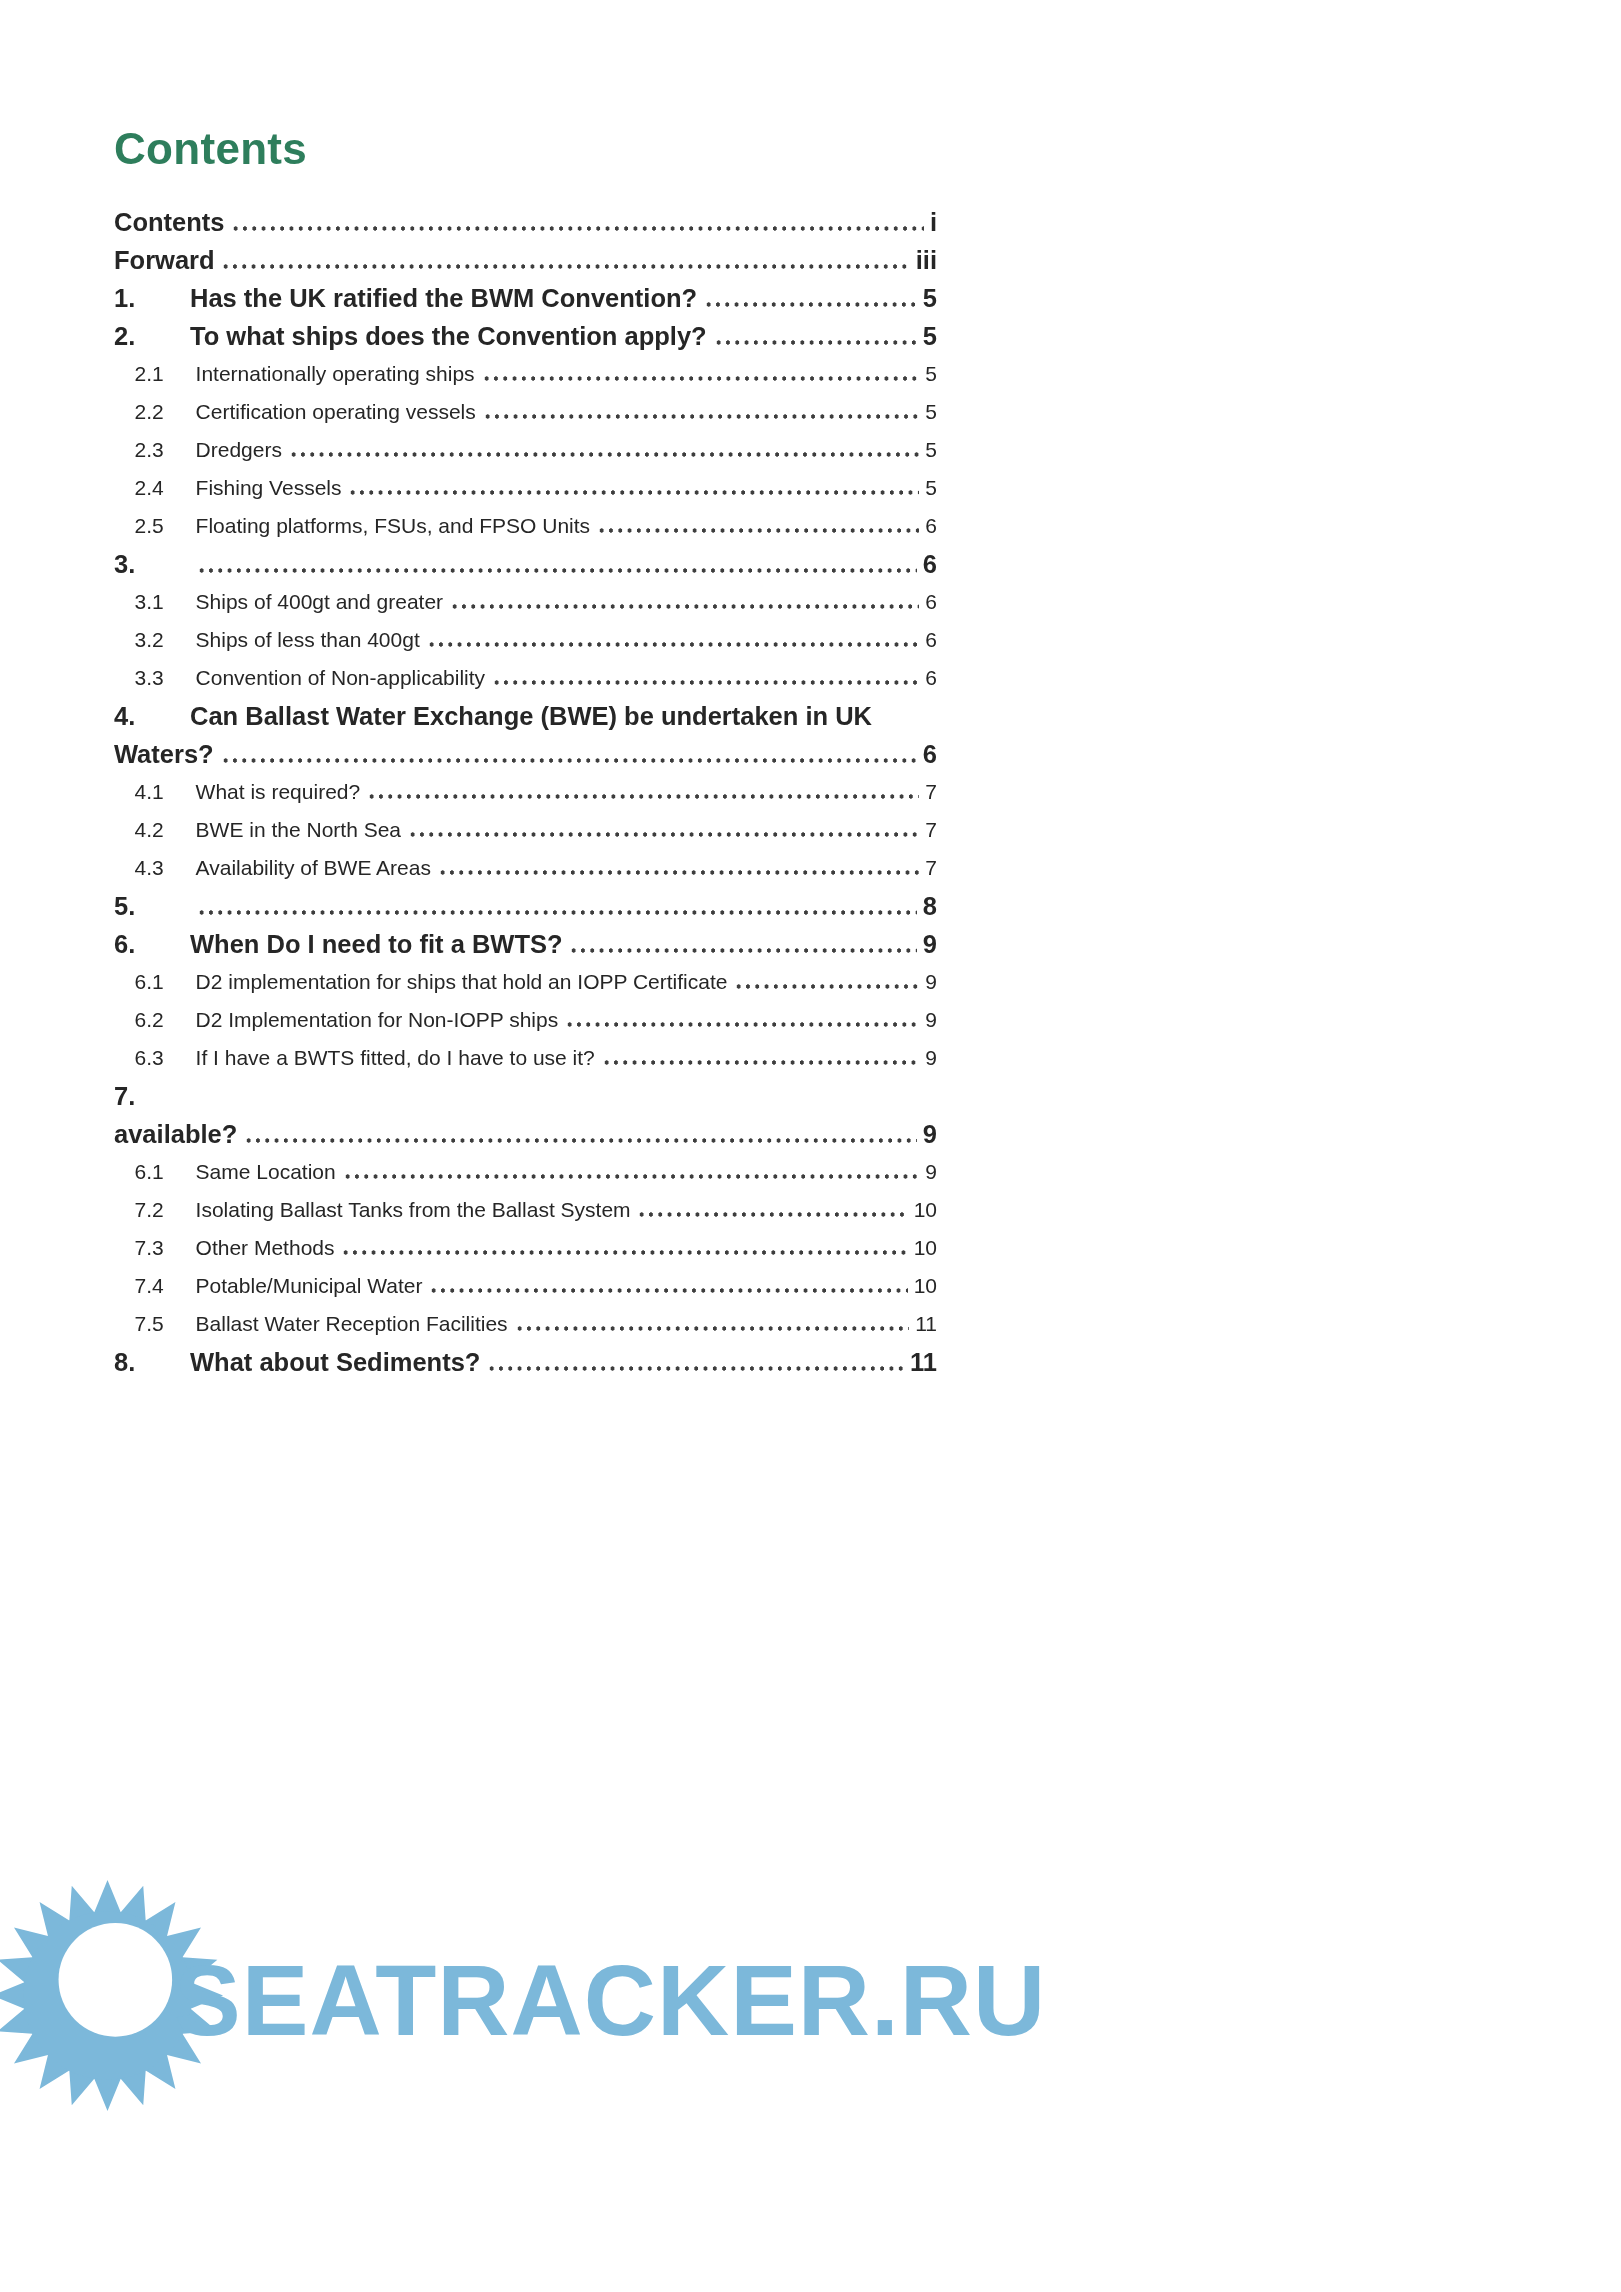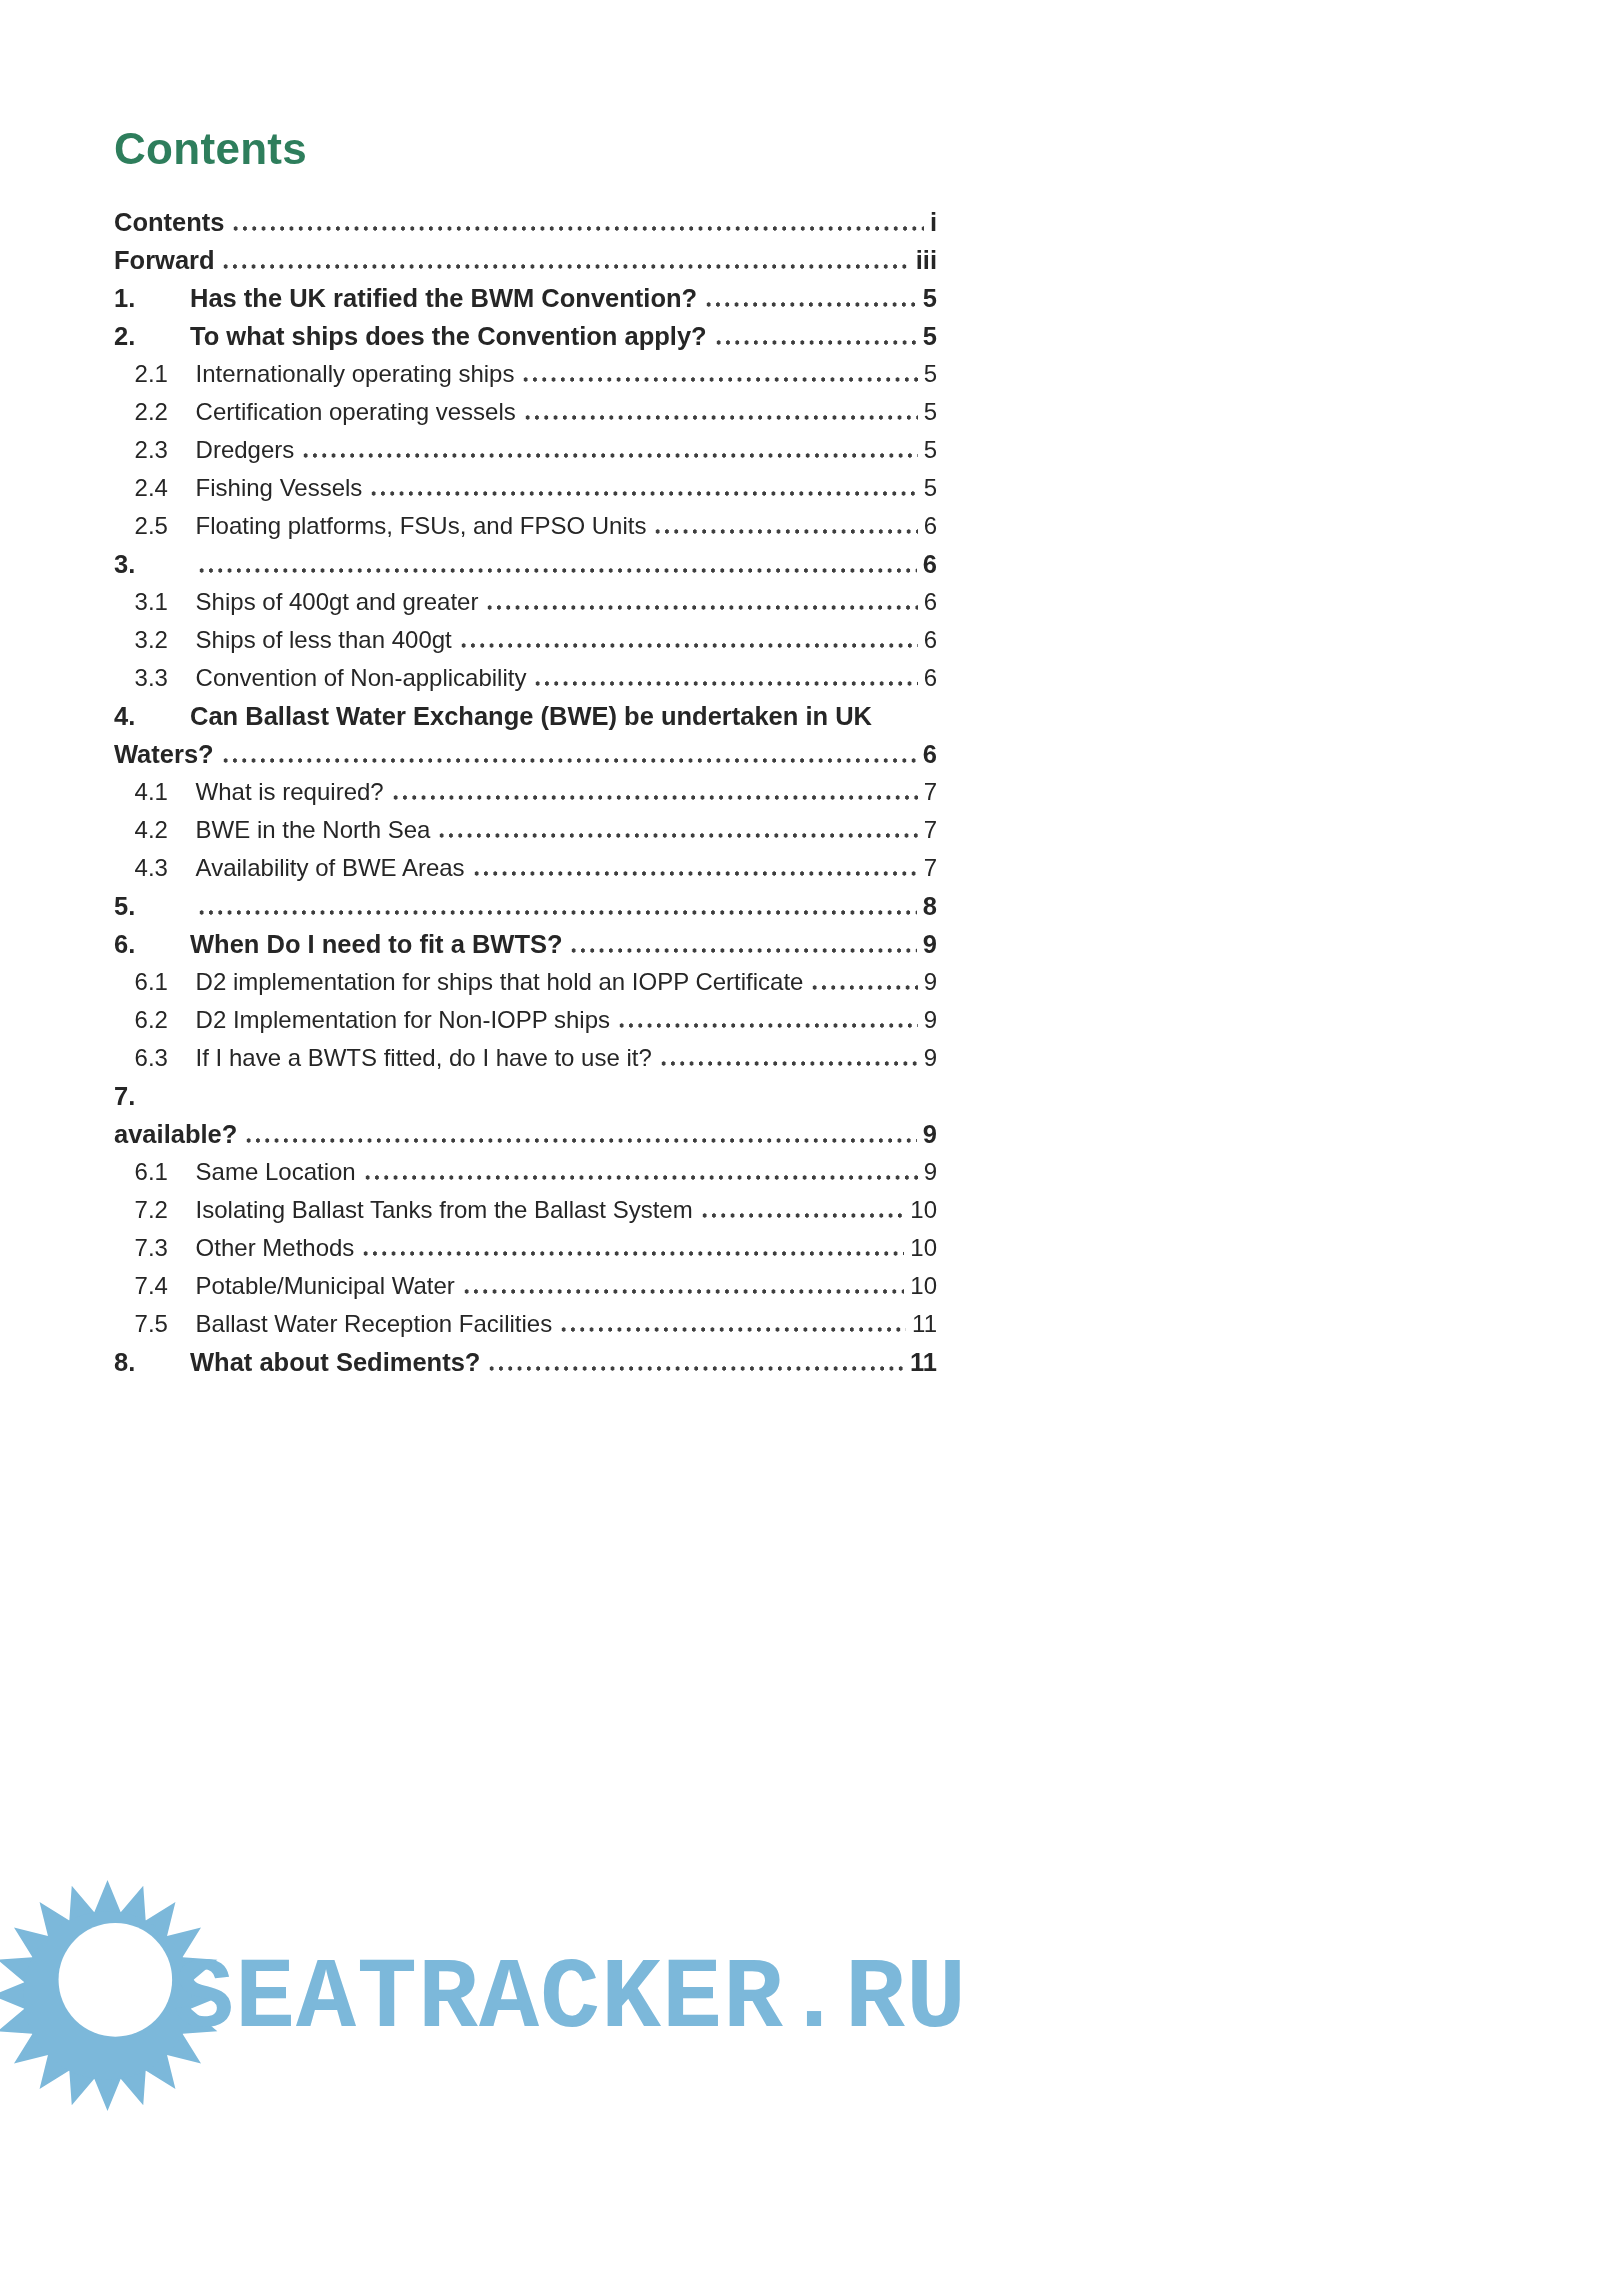--- a/index.html
+++ b/index.html
@@ -23,38 +23,38 @@
   .title {
     font-size: 44px; line-height: 51px; font-weight: 700;
     color: var(--title-color); letter-spacing: 0.3px;
     margin: 0 0 29px 0;
   }
   .toc-row {
     display: flex; align-items: baseline;
     line-height: 38px; color: var(--text-color);
   }
   .toc-row.b   { font-size: 25.5px; font-weight: 700; }
-  .toc-row.sub { font-size: 24px; }
+  .toc-row.sub { font-size: 21px; }
   .toc-row.indent { padding-left: 20.6px; }
   .num { flex: 0 0 auto; }
   .toc-row.b .num   { width: 76px; }
   .toc-row.sub .num { width: 61px; }
   .lbl { flex: 0 0 auto; white-space: pre; }
   .leader {
     flex: 1 1 13.7px; min-width: 5.9px; height: 4.9px;
     margin: 0 2px 0 6.9px;
     background-image: radial-gradient(circle, #3d3d3d 1.9px, rgba(0,0,0,0) 2.3px);
     background-size: 9.3px 4.9px;
     background-repeat: repeat-x;
     background-position: left bottom;
   }
   .pageno { flex: 0 0 auto; padding-left: 3.9px; }
   .wm-text {
     position: absolute; left: 174px; top: 1950px;
-    font-family: Liberation Mono, monospace;
+    font-family: Liberation Sans, sans-serif;
     font-weight: 700; font-size: 100px; line-height: 1;
     letter-spacing: 1px; white-space: nowrap;
     color: var(--wm-color);
   }
   .sun {
     position: absolute; left: -9.8px; top: 1878px;
     width: 235px; height: 235px;
     color: var(--wm-color);
   }
 </style>

